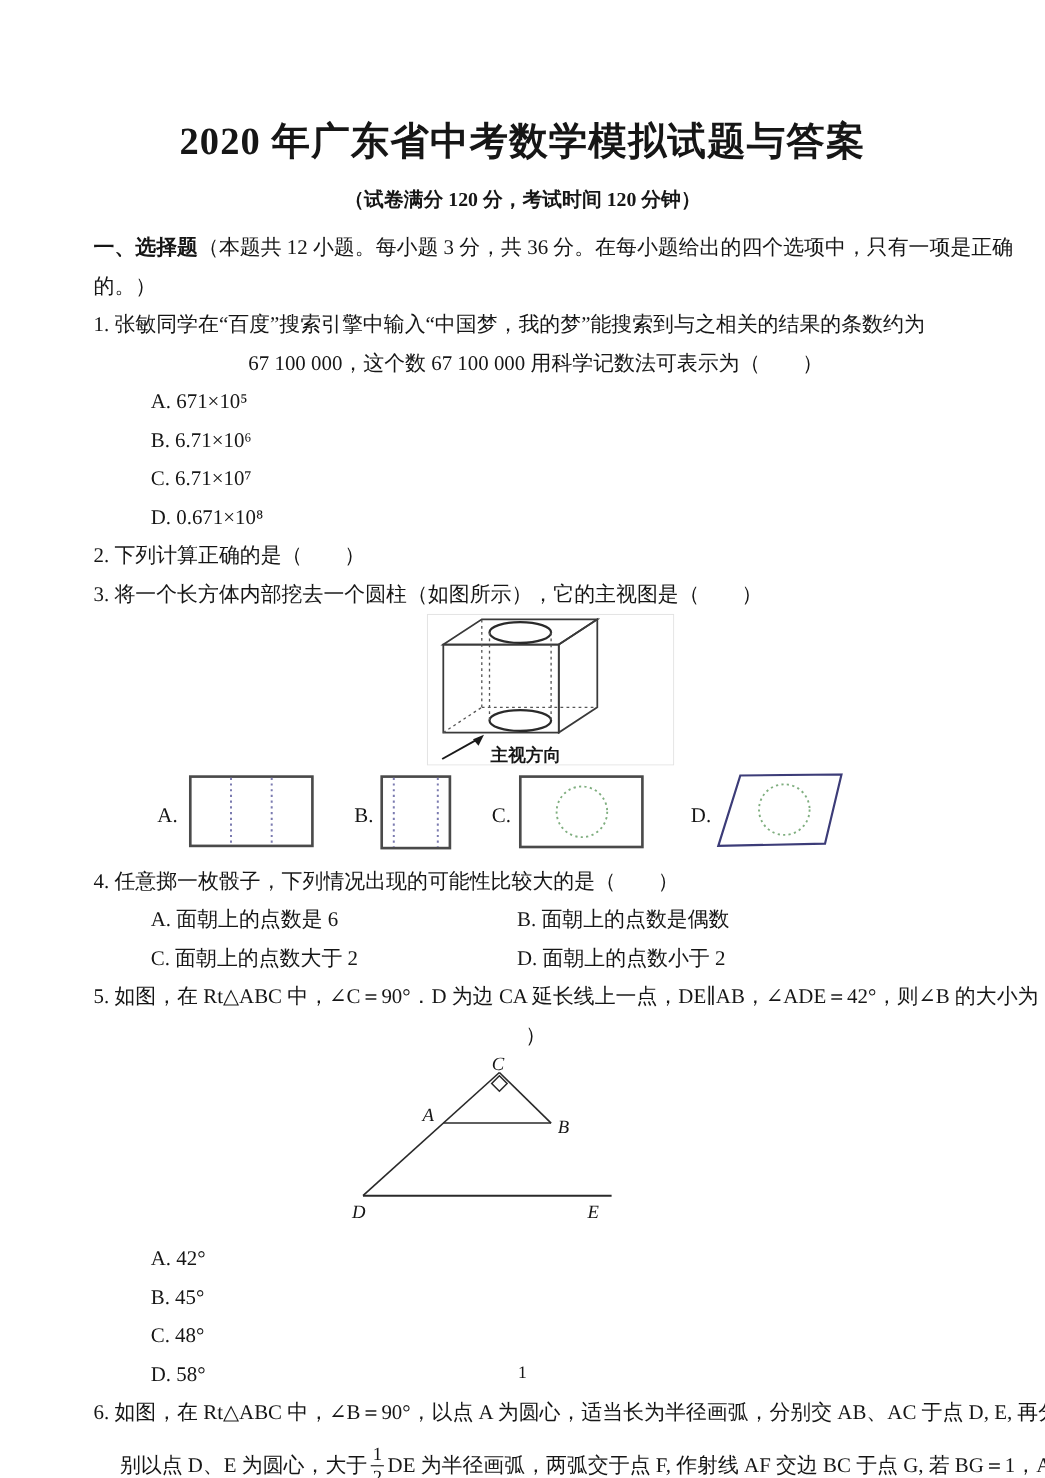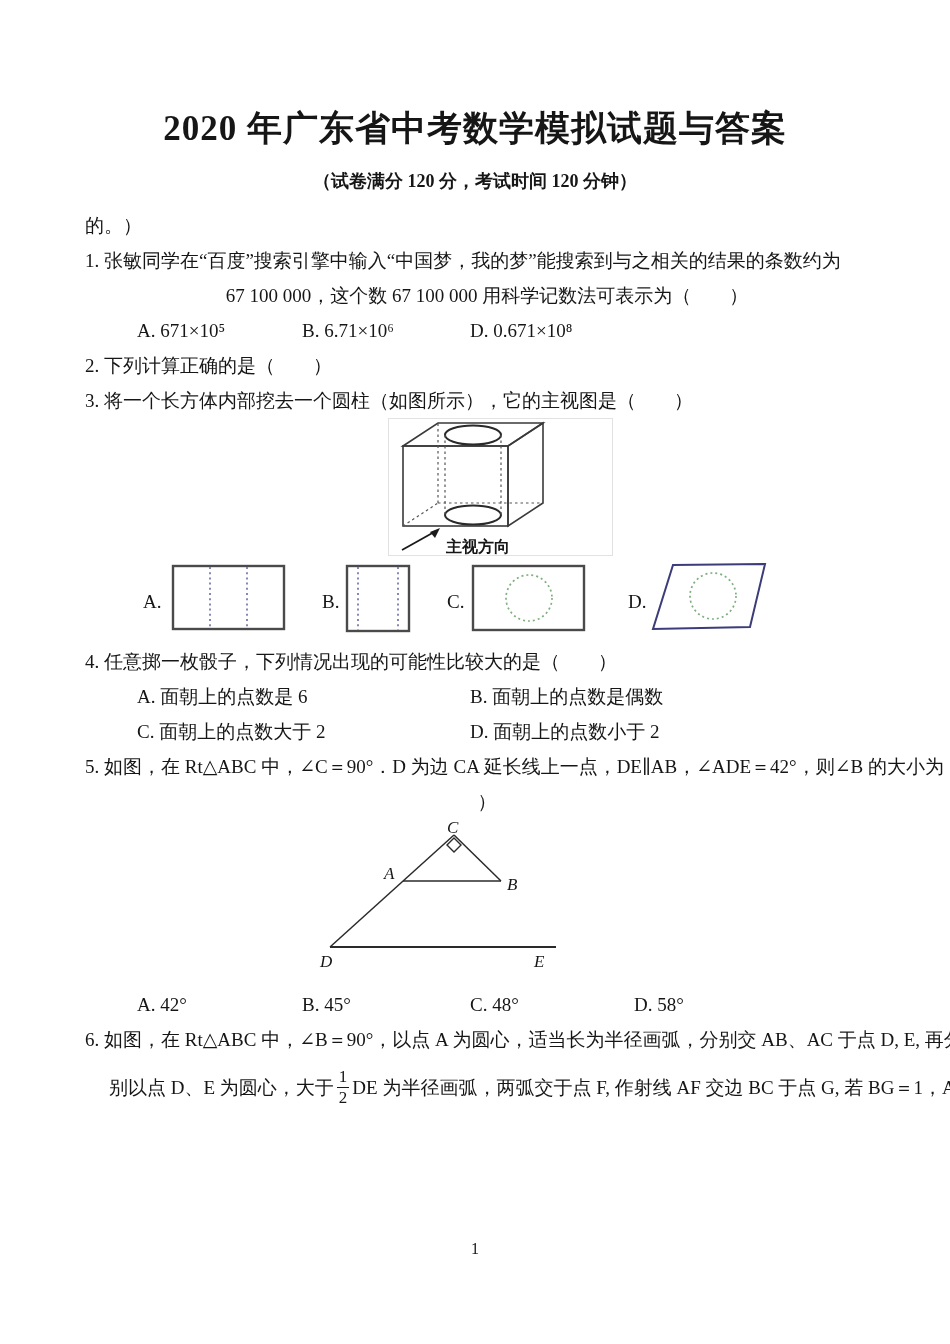--- a/index.html
+++ b/index.html
@@ -30,21 +30,21 @@
   .body{
     margin:14px 85px 0 85px;
     font-size:19px;
     line-height:35px;
   }
   .line{white-space:nowrap;}
   .bold{font-weight:bold;}
   .indent1{padding-left:24px;text-align:center;}
   .optrow{display:flex;white-space:nowrap;}
   .optrow .cell{flex:0 0 auto;}
-  .q1row{padding-left:52px;}
+  .q1row{padding-left:52px;flex-direction:column;}
   .q1row .c1{width:165px;} .q1row .c2{width:168px;} .q1row .c3{width:164px;}
   .q4row{padding-left:52px;align-items:flex-end;}
   .q4row .c1{width:333px;}
   
   .fig3-wrap{position:relative;height:138px;}
   .fig3-svg{position:absolute;left:303px;top:0;}
   .figopts-wrap{position:relative;height:84px;margin-top:4px;}
   .figopts-wrap .optlabel{position:absolute;font-size:19px;}
   .fig5-wrap{position:relative;height:168px;}
   .fig5-svg{position:absolute;left:223px;top:2px;}
@@ -61,27 +61,29 @@
 </head>
 <body>
 
 <div class="page">
 
   <div class="doc-title">2020 年广东省中考数学模拟试题与答案</div>
   <div class="doc-subtitle">（试卷满分 120 分，考试时间 120 分钟）</div>
 
   <div class="body">
 
+    <div class="line"><span class="bold">一、选择题</span><span>（本题共 12 小题。每小题 3 分，共 36 分。在每小题给出的四个选项中，只有一项是正确</span></div>
     <div class="line">的。）</div>
 
     <div class="line">1. 张敏同学在“百度”搜索引擎中输入“中国梦，我的梦”能搜索到与之相关的结果的条数约为</div>
     <div class="line indent1">67 100 000，这个数 67 100 000 用科学记数法可表示为（　　）</div>
     <div class="optrow q1row">
       <span class="cell c1">A. 671×10⁵</span>
       <span class="cell c2">B. 6.71×10⁶</span>
+      <span class="cell c3">C. 6.71×10⁷</span>
       <span class="cell">D. 0.671×10⁸</span>
     </div>
 
     <div class="line">2. 下列计算正确的是（　　）</div>
 
     <div class="line">3. 将一个长方体内部挖去一个圆柱（如图所示），它的主视图是（　　）</div>
 
     <div class="fig3-wrap">
       <svg class="fig3-svg" width="225" height="138" viewBox="0 0 225 138">
         <rect x="0.5" y="0.5" width="224" height="137" fill="none" stroke="#e2e2e2" stroke-width="1"></rect>

